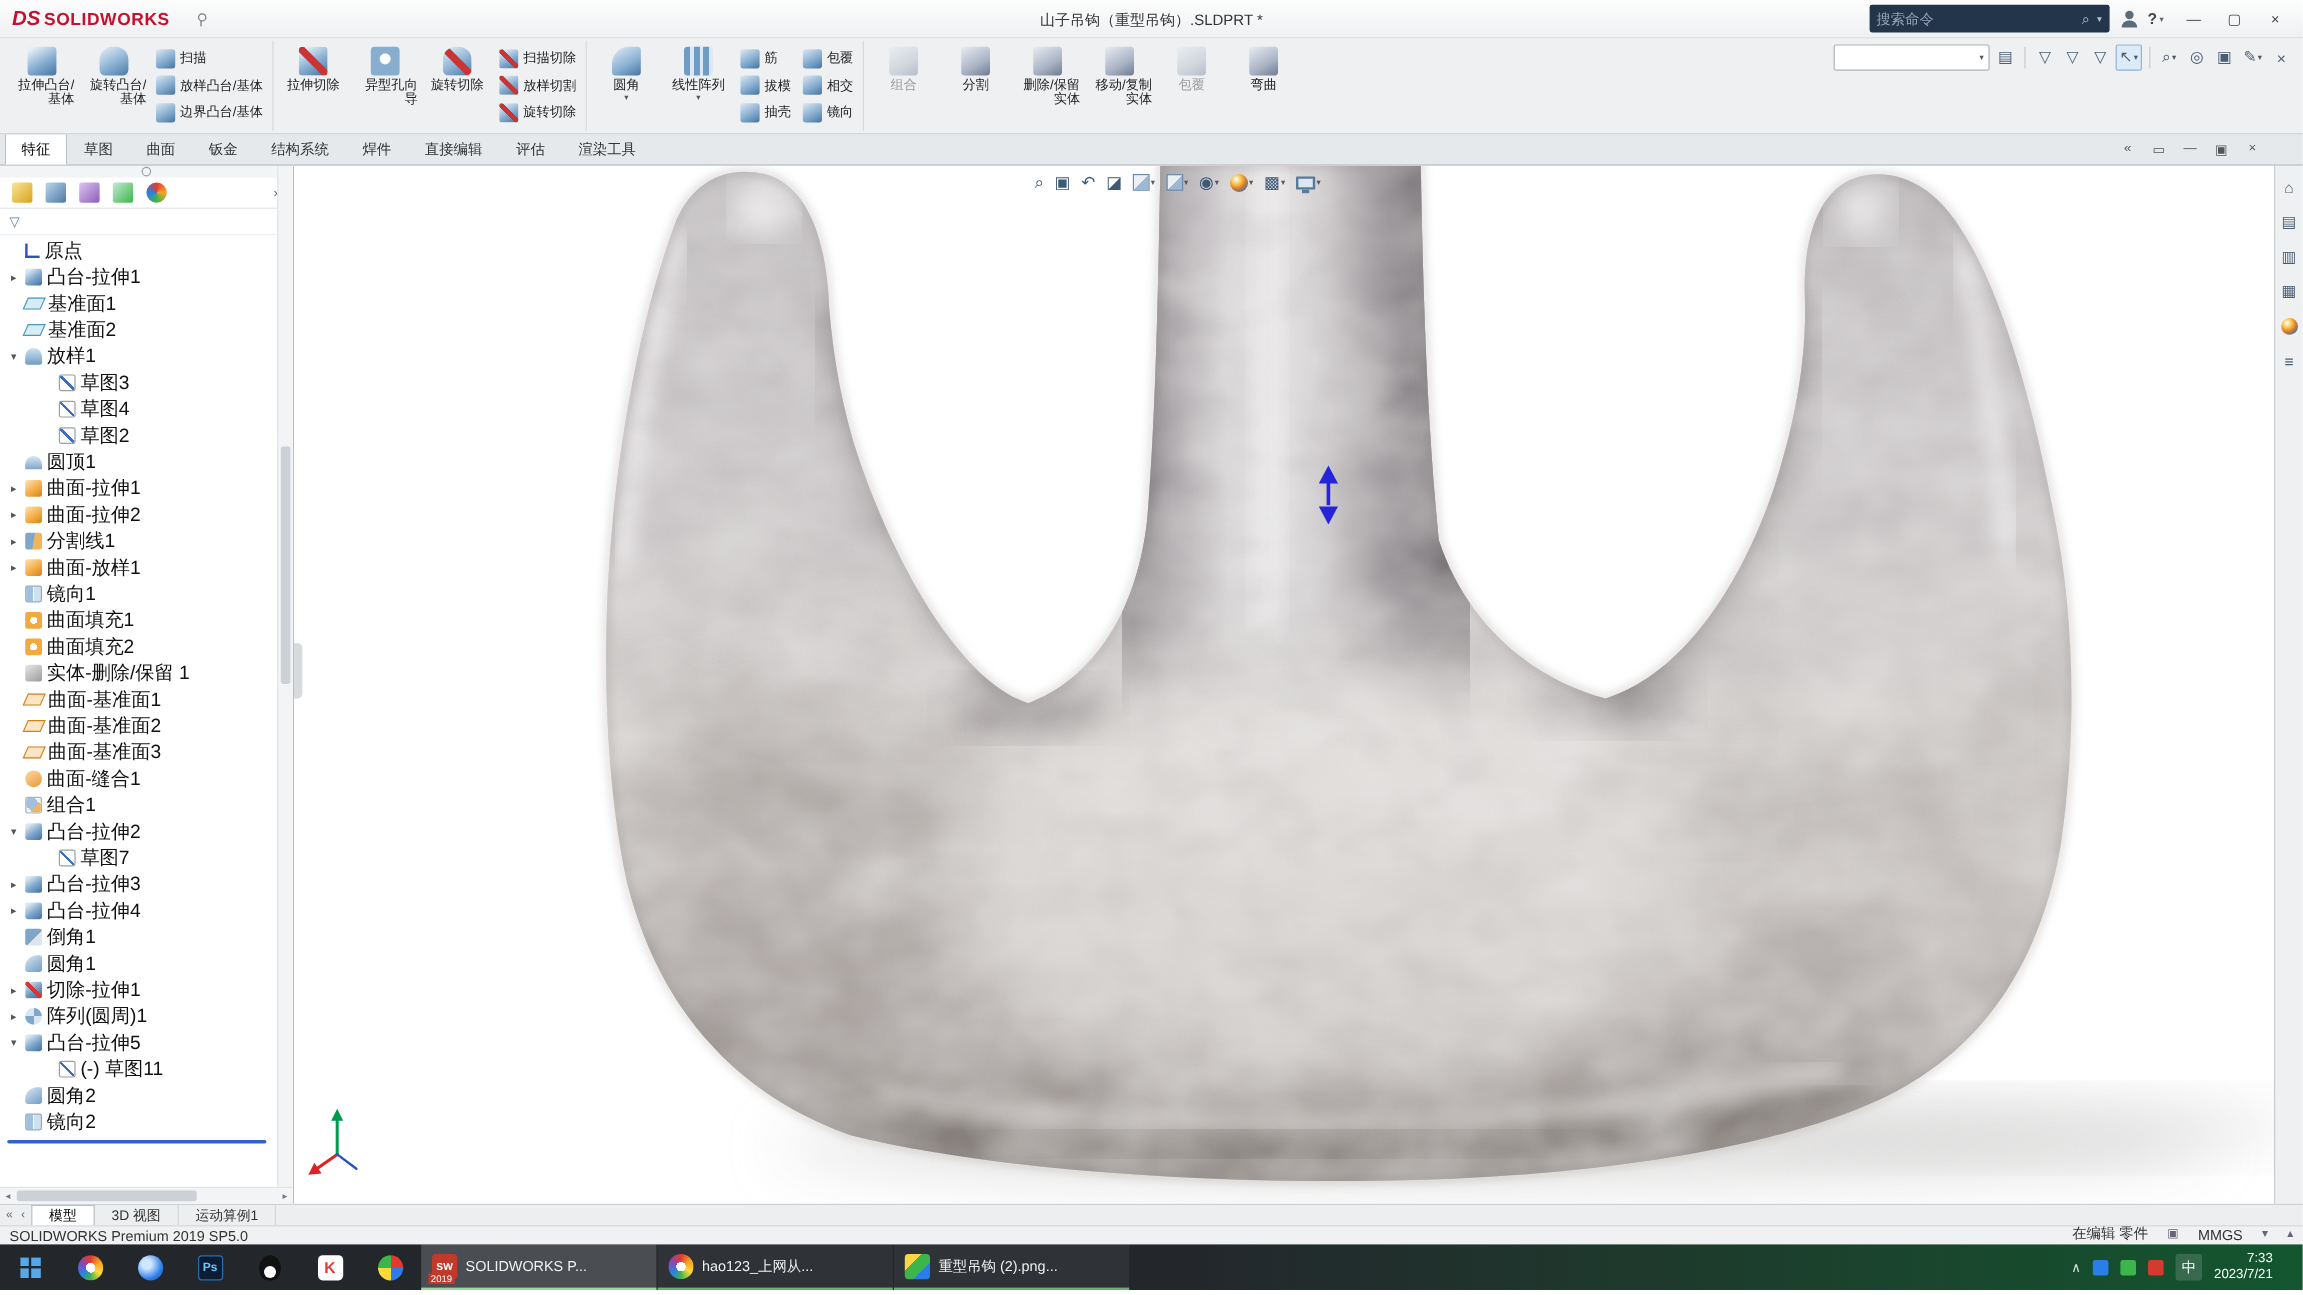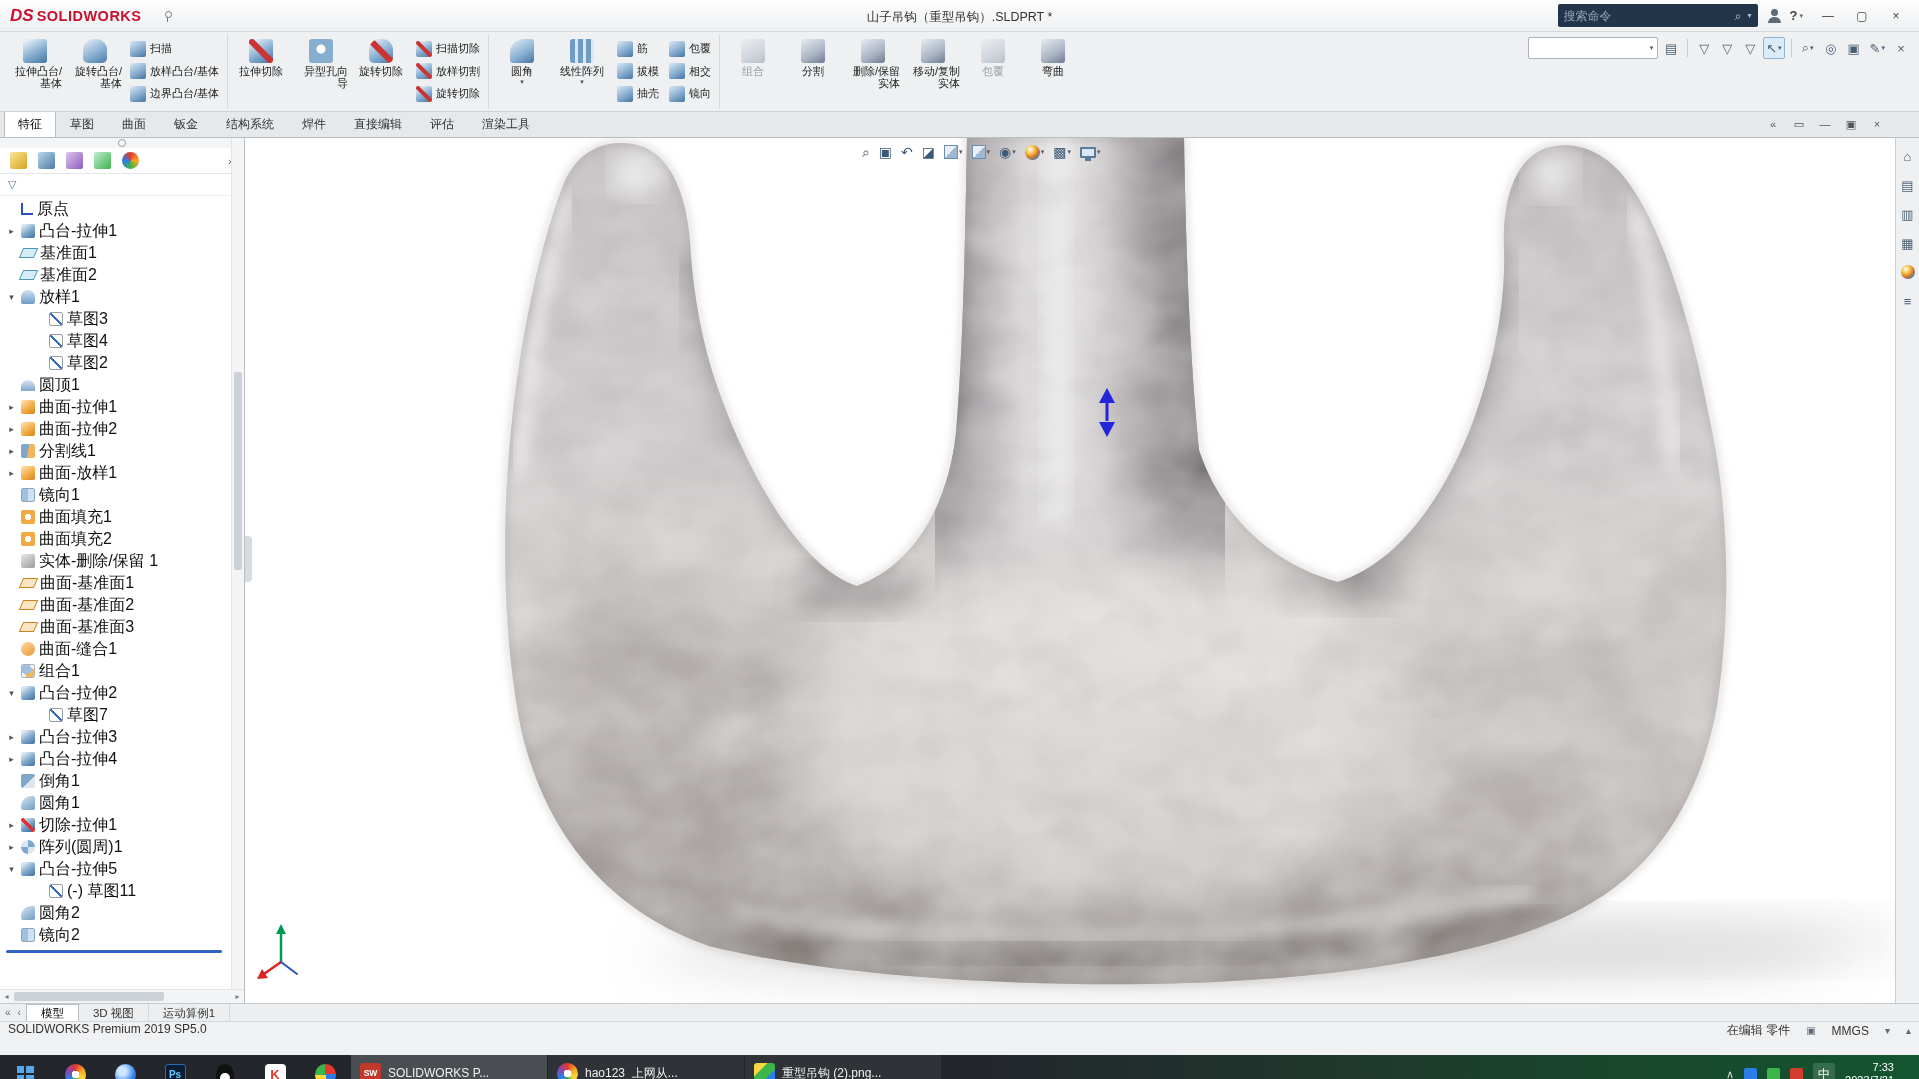--- a/index.html
+++ b/index.html
@@ -143,21 +143,21 @@
 .rightstrip .hk-sphere{width:14px;height:14px}
 
 
 .bottomtabs{height:18px;background:#eceef0;border-top:1px solid #c5c9cd;display:flex;align-items:stretch;font-size:11.5px}
 .btnav{display:flex;align-items:center;padding:0 2px;color:#667;gap:1px}
 .btnav button{font-size:10px;color:#667;padding:0 3px}
 .btab{padding:1px 14px 0;display:flex;align-items:center;color:#333;border-right:1px solid #d4d7da}
 .btab.active{background:#fff;border:1px solid #b9bec3;border-bottom:none;color:#000}
 
 
-.statusbar{height:34px;background:#f0f1f3;border-top:1px solid #d4d7da;display:flex;align-items:flex-start;font-size:12px;color:#333;padding:0 8px}
+.statusbar{height:16px;background:#f0f1f3;border-top:1px solid #d4d7da;display:flex;align-items:flex-end;font-size:12px;color:#333;padding:0 8px}
 .sb-right{margin-left:auto;display:flex;align-items:center;gap:16px}
 .sb-ic{font-size:10px;color:#667}
 
 
 .taskbar{height:38px;background:linear-gradient(90deg,#23272c 0%,#23272c 52%,#1e3a2c 72%,#13562f 100%);display:flex;align-items:stretch;color:#eee}
 .tb-btn{width:50px;display:flex;align-items:center;justify-content:center}
 .ic-start{width:17px;height:17px;display:grid;grid-template-columns:1fr 1fr;grid-template-rows:1fr 1fr;gap:2px}
 .ic-start i{background:#57a8e8}
 .ic-colorwheel{width:21px;height:21px;border-radius:50%;background:radial-gradient(circle,#fff 0 4px,transparent 4px),conic-gradient(#e4392e,#f5a623,#ffd93b,#3cb54a,#2b7de9,#8e44ad,#e4392e)}
 .ic-browser{width:21px;height:21px;border-radius:50%;background:radial-gradient(circle at 35% 35%,#cfe8ff 0 20%,#2b7de9 65%,#1a5bb8)}

